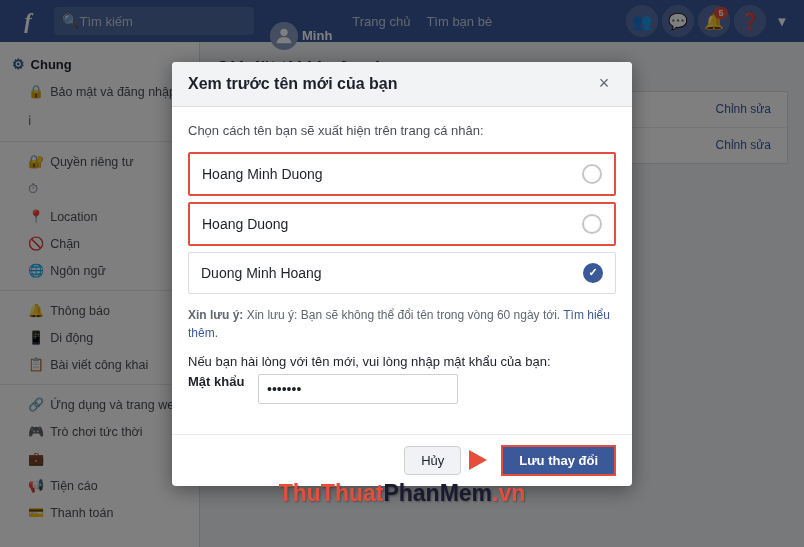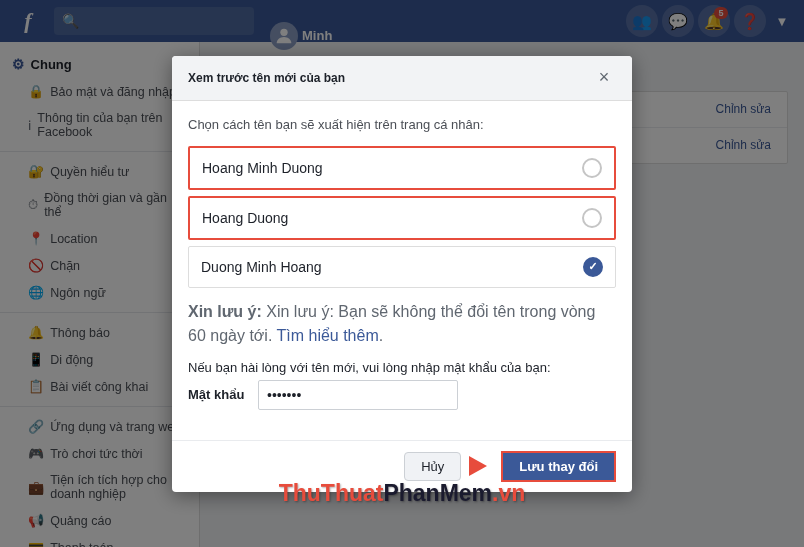--- a/index.html
+++ b/index.html
@@ -134,21 +134,21 @@
       width: 460px;
       box-shadow: 0 4px 20px rgba(0,0,0,0.4);
       overflow: hidden;
     }
     .modal-header {
       background: #f2f3f5;
       border-bottom: 1px solid #ddd;
       padding: 10px 16px;
       display: flex; align-items: center; justify-content: space-between;
     }
-    .modal-title { font-size: 12px; font-weight: bold; color: #1d2129; }
+    .modal-title { font-size: 16px; font-weight: bold; color: #1d2129; }
     .modal-close {
       cursor: pointer; color: #606770; font-size: 18px;
       width: 24px; height: 24px; display: flex; align-items: center; justify-content: center;
       border-radius: 50%;
     }
     .modal-body { padding: 16px; }
     .modal-subtitle { font-size: 13px; color: #4b4f56; margin-bottom: 14px; }
 
     
     .name-option {
@@ -170,28 +170,28 @@
     }
     .radio-circle.checked {
       background: #3b5998; border-color: #3b5998;
     }
     .radio-circle.checked::after {
       content: '✓'; color: white; font-size: 11px; font-weight: bold;
     }
 
     
     .modal-notice {
-      font-size: 16px; color: #606770; margin: 12px 0;
+      font-size: 12px; color: #606770; margin: 12px 0;
       line-height: 1.5;
     }
     .modal-notice a { color: #3b5998; text-decoration: none; }
 
     
     .password-row {
-      display: flex; align-items: center; gap: 10px;
+      display: flex; align-items: flex-start; gap: 10px;
       margin-bottom: 14px;
     }
     .password-label { font-size: 13px; color: #1d2129; font-weight: bold; min-width: 60px; }
     .password-input {
       border: 1px solid #ccd0d5;
       border-radius: 2px;
       padding: 6px 8px;
       font-size: 14px;
       width: 200px;
       outline: none;
@@ -247,30 +247,35 @@
   </style>
 </head>
 <body>
 
 <nav class="top-nav">
   <div class="fb-logo">
     <span class="fb-icon-f">f</span>
   </div>
   <div class="search-bar">
     <span class="search-icon">🔍</span>
+    <input type="text" placeholder="Tìm kiếm" style="">
   </div>
   <div class="nav-center">
     <div class="nav-avatar">
       <svg viewBox="0 0 24 24" fill="#fff">
           <circle cx="12" cy="8" r="4"></circle>
           <path d="M4 20c0-4 3.6-7 8-7s8 3 8 7"></path>
         </svg>
     </div>
     <span class="nav-name">Minh</span>
   </div>
+  <div class="nav-links">
+    <a class="nav-link">Trang chủ</a>
+    <a class="nav-link">Tìm bạn bè</a>
+  </div>
   <div class="nav-icons">
     <div class="nav-icon-btn">👥</div>
     <div class="nav-icon-btn">💬</div>
     <div class="nav-icon-btn">
       🔔
       <span class="badge">5</span>
     </div>
     <div class="nav-icon-btn">❓</div>
     <div class="nav-dropdown">▼</div>
   </div>
@@ -283,30 +288,28 @@
       <div class="sidebar-section-title">
         <span class="sidebar-section-icon">⚙</span>
         <span>Chung</span>
       </div>
       <div class="sidebar-item">
         <span class="sidebar-item-icon">🔒</span>
         <span>Bảo mật và đăng nhập</span>
       </div>
       <div class="sidebar-item">
         <span class="sidebar-item-icon">ℹ</span>
-        <span>Thông tin của bạn trên Facebook</span>
       </div>
       <div class="sidebar-divider"></div>
       <div class="sidebar-item">
         <span class="sidebar-item-icon">🔐</span>
-        <span>Quyền hiểu tư</span>
+        <span>Quyền riêng tư</span>
       </div>
       <div class="sidebar-item">
         <span class="sidebar-item-icon">⏱</span>
-        <span>Đồng thời gian và gần thể</span>
       </div>
       <div class="sidebar-item">
         <span class="sidebar-item-icon">📍</span>
         <span>Location</span>
       </div>
       <div class="sidebar-item">
         <span class="sidebar-item-icon">🚫</span>
         <span>Chặn</span>
       </div>
       <div class="sidebar-item">
@@ -330,25 +333,24 @@
       <div class="sidebar-item">
         <span class="sidebar-item-icon">🔗</span>
         <span>Ứng dụng và trang web</span>
       </div>
       <div class="sidebar-item">
         <span class="sidebar-item-icon">🎮</span>
         <span>Trò chơi tức thời</span>
       </div>
       <div class="sidebar-item">
         <span class="sidebar-item-icon">💼</span>
-        <span>Tiện ích tích hợp cho doanh nghiệp</span>
       </div>
       <div class="sidebar-item">
         <span class="sidebar-item-icon">📢</span>
-        <span>Quảng cáo</span>
+        <span>Tiện cáo</span>
       </div>
       <div class="sidebar-item">
         <span class="sidebar-item-icon">💳</span>
         <span>Thanh toán</span>
       </div>
 
     </div>
   </aside>
 
   <main class="content">

